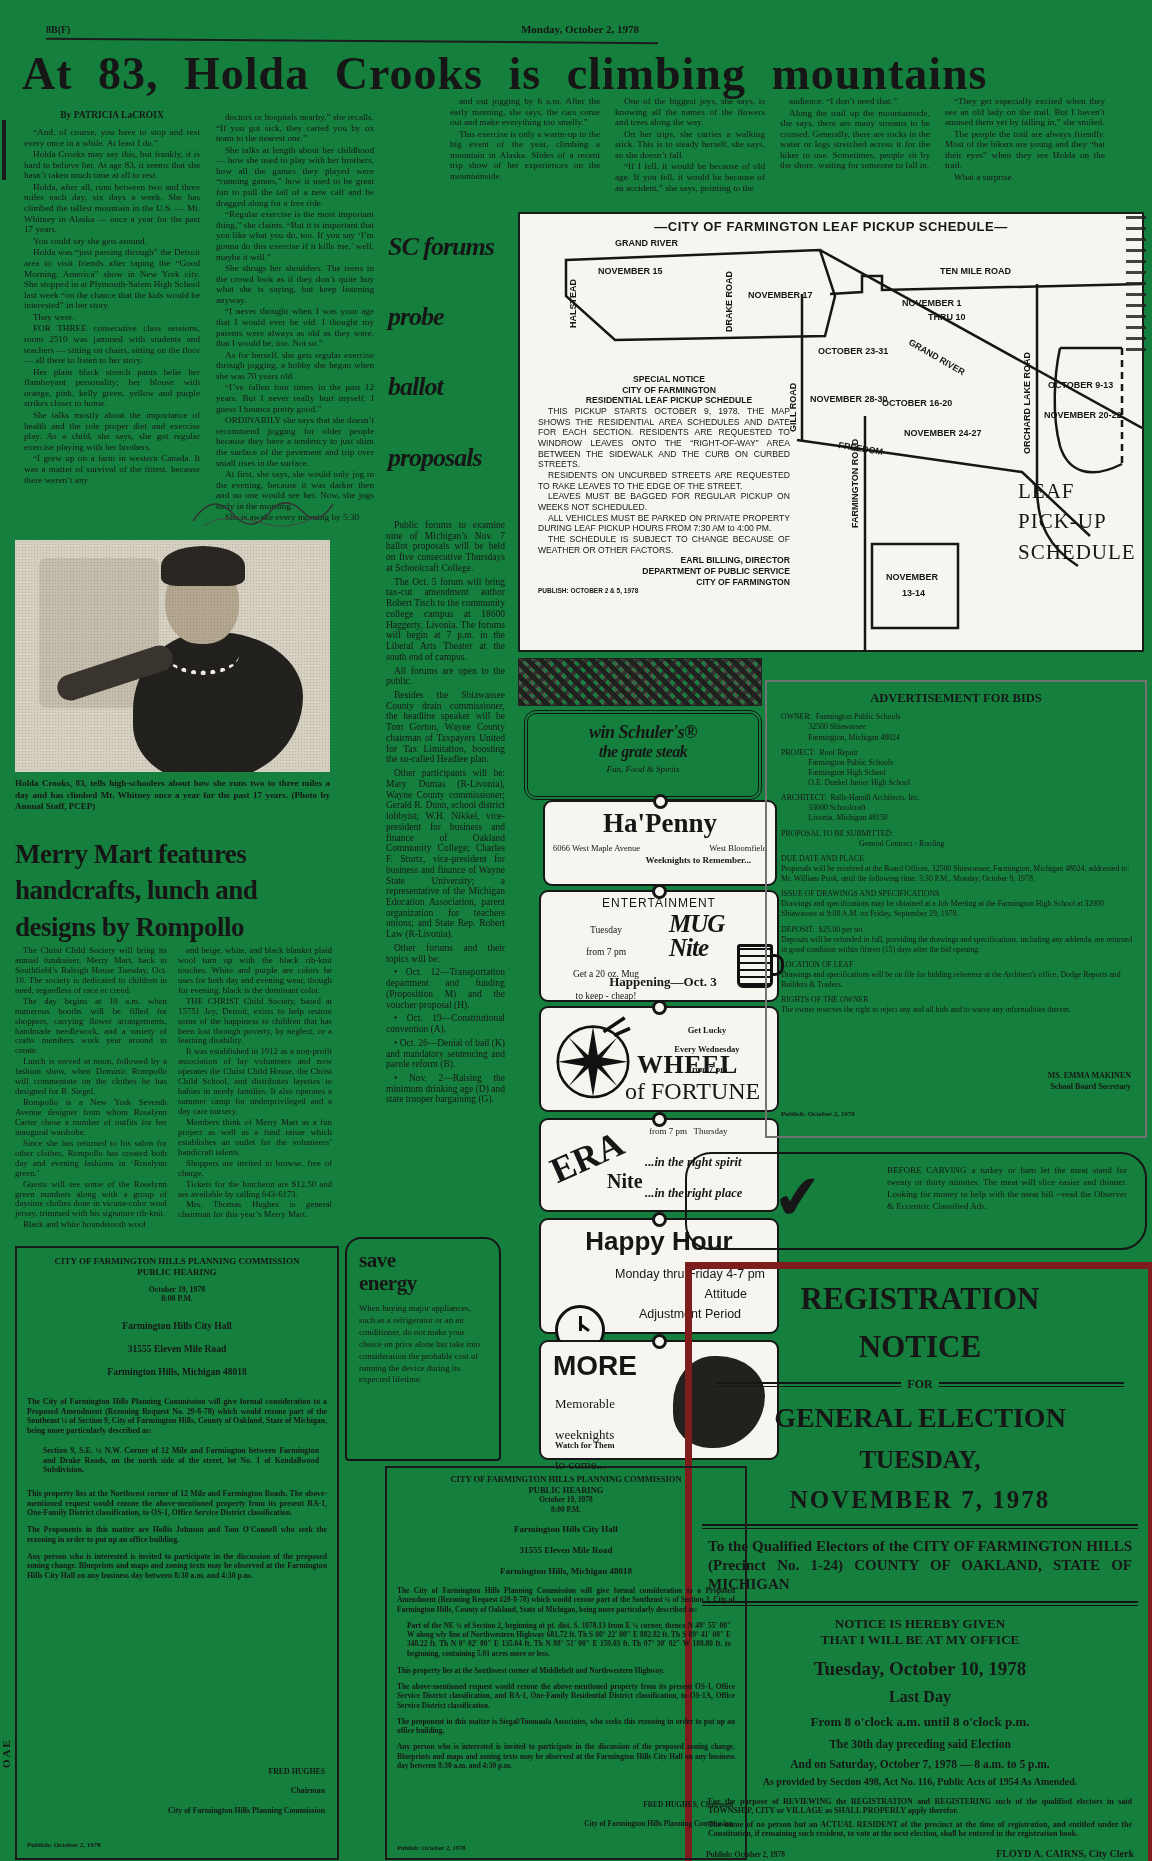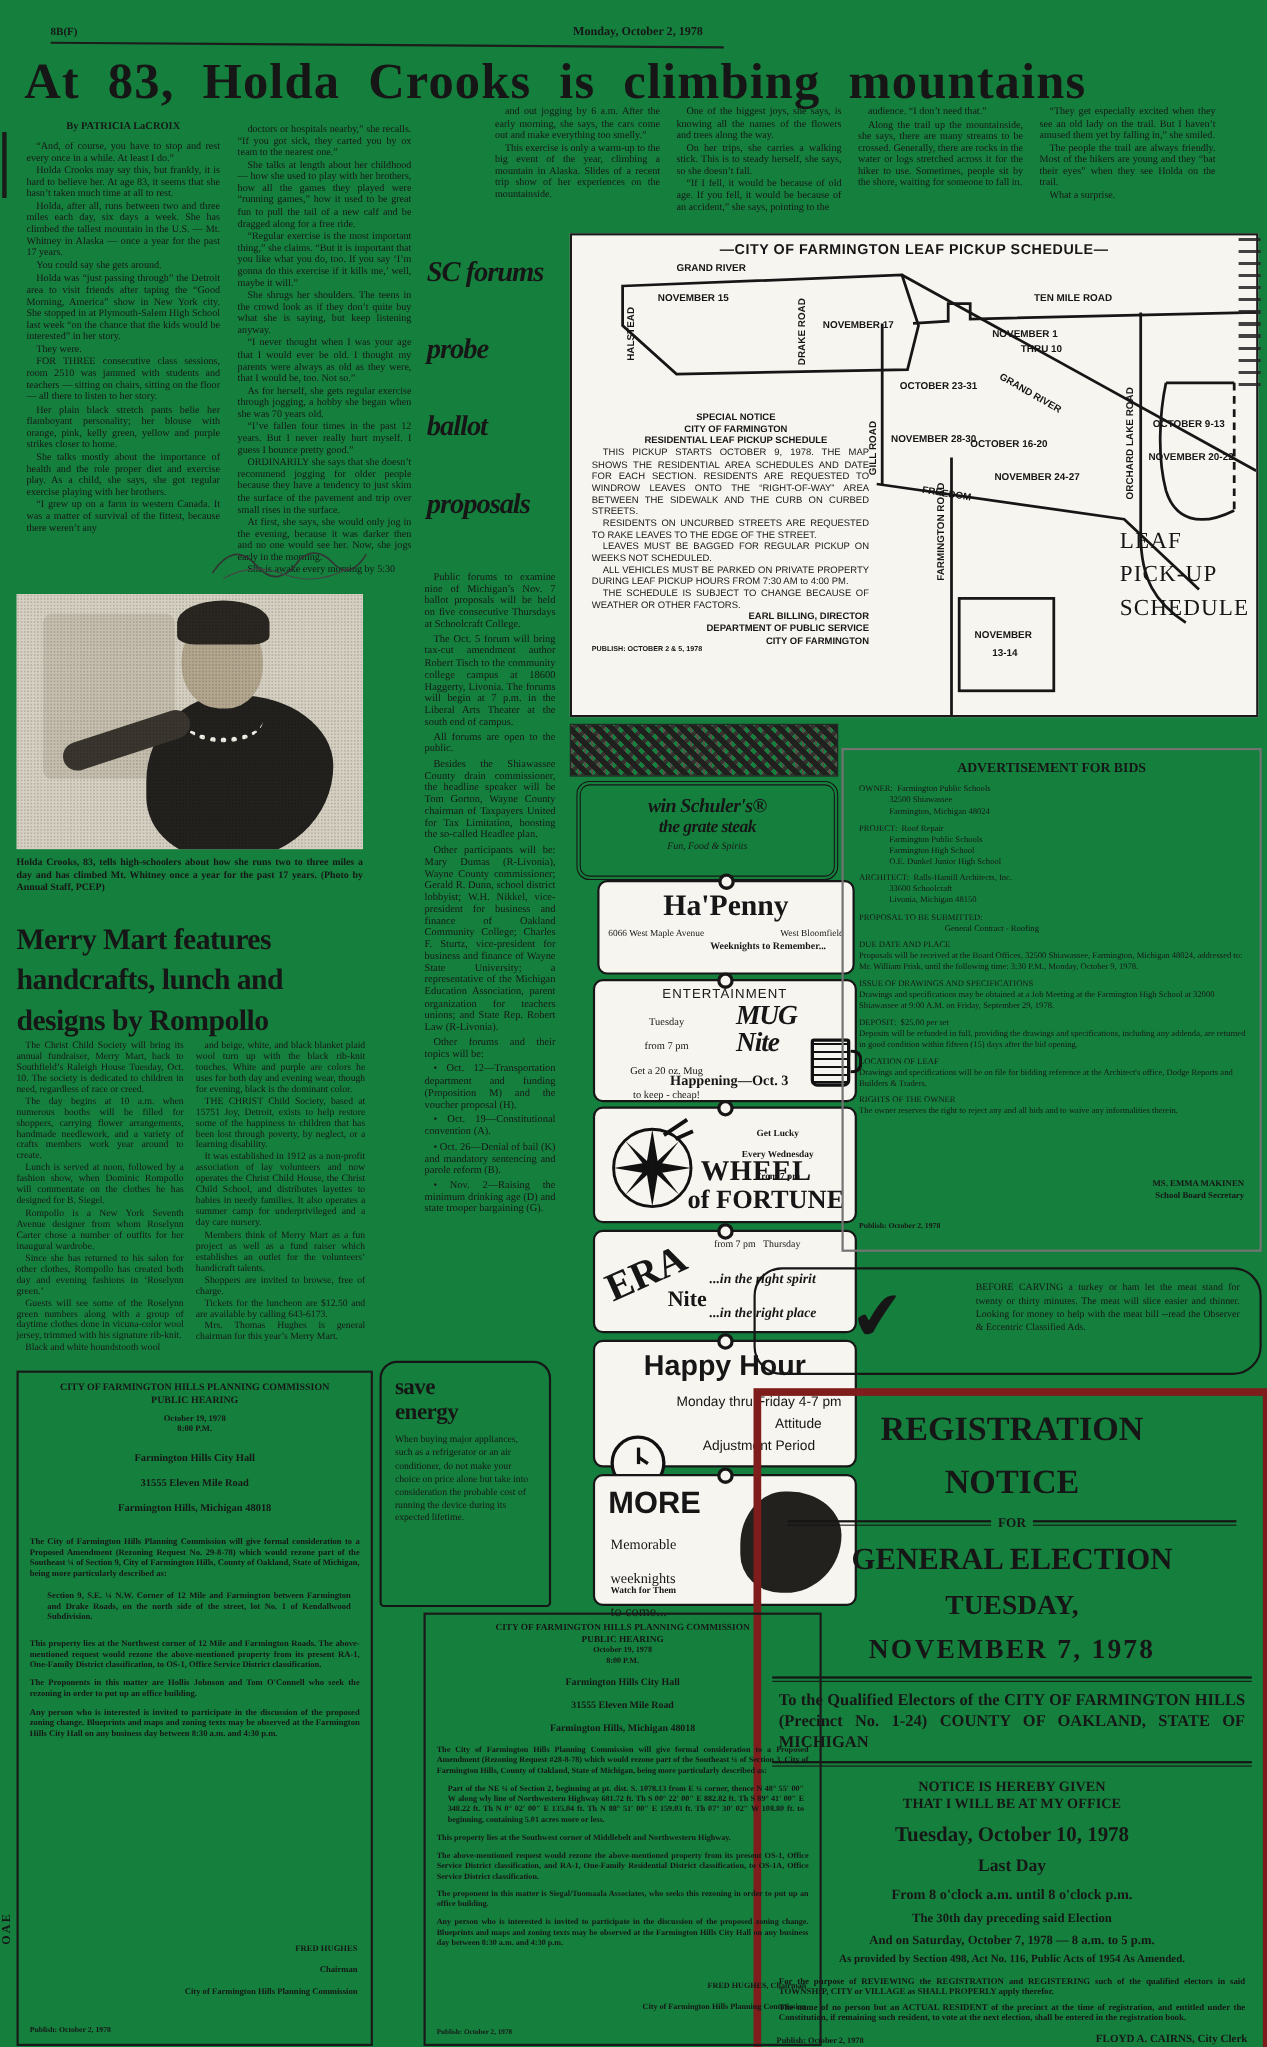--- a/index.html
+++ b/index.html
@@ -303,21 +303,21 @@
           <path d="M78,80 L54,58 L50,52 L58,54 Z"></path>
       </g>
       <path d="M62,18 L86,2 M74,22 L92,14" stroke="#111" stroke-width="4"></path>
     </svg>
     <div class="abs" style="left:104px;top:8px;width:124px;font-size:8.5px;font-weight:bold;text-align:center;line-height:1.3;">
         <p>Get Lucky</p>
         <p>Every Wednesday</p>
         <p>From 7 pm</p>
       </div>
     <div class="abs" style="left:96px;top:42px;font-size:26px;font-weight:bold;letter-spacing:.5px;">WHEEL</div>
-    <div class="abs" style="left:84px;top:70px;font-size:24px;font-weight:bold;">of FORTUNE</div>
+    <div class="abs" style="left:84px;top:70px;font-size:24px;font-weight:normal;">of FORTUNE</div>
   </div>
 
   <div class="abs tag" style="left:520px;top:1118px;width:236px;height:90px;">
     <div class="abs" style="left:8px;top:16px;transform:rotate(-24deg);font-size:36px;font-weight:bold;">ERA</div>
     <div class="abs" style="left:66px;top:50px;font-size:20px;font-weight:bold;">Nite</div>
     <div class="abs" style="left:108px;top:6px;width:122px;font-size:9px;white-space:pre;">from 7 pm   Thursday</div>
     <div class="abs" style="left:104px;top:20px;width:128px;font-size:12.5px;font-weight:bold;font-style:italic;line-height:1.55;">
         <p>...in the right spirit</p>
         <p>...in the right place</p>
         <p>...in the right glass</p>

